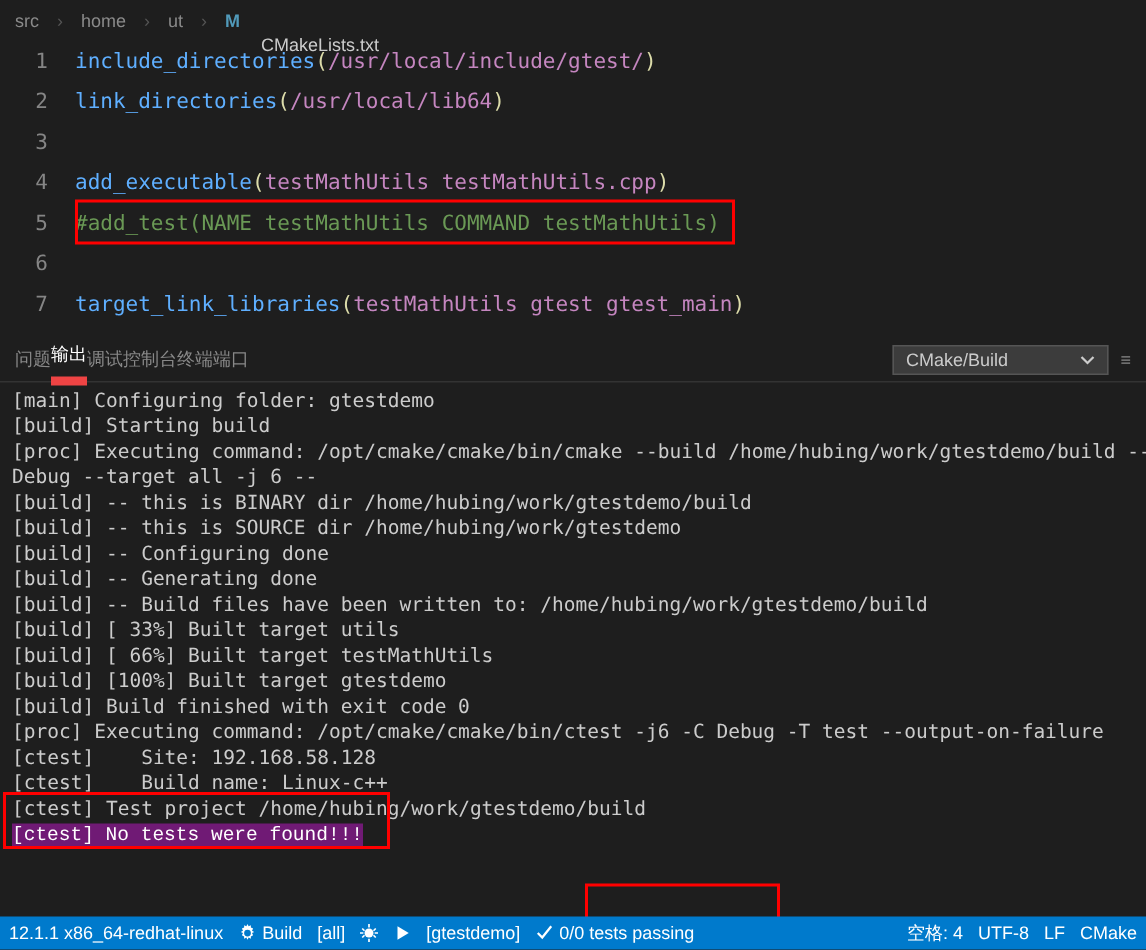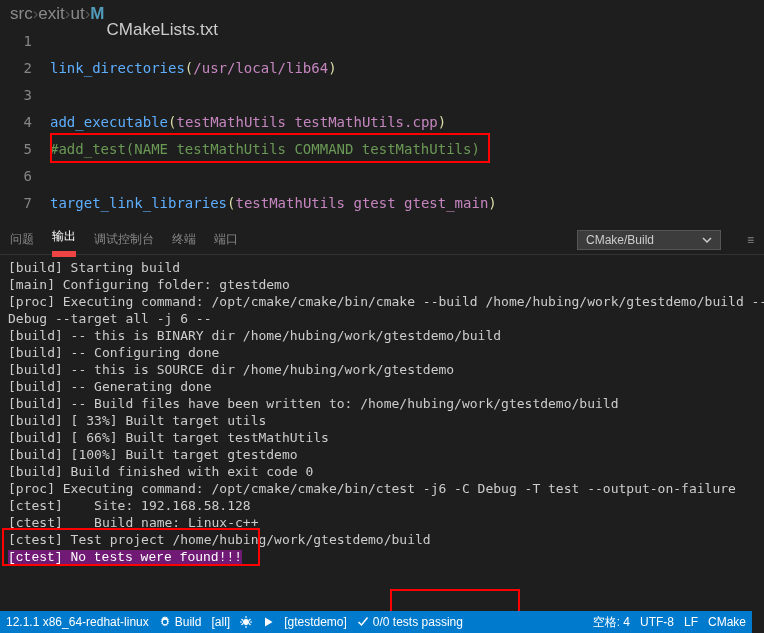--- a/index.html
+++ b/index.html
@@ -9,23 +9,23 @@
   font-family: "Segoe UI", "Microsoft YaHei", sans-serif;
   color: #cccccc;
   overflow: hidden;
   font-size: 13px;
 }
 .breadcrumb {
   height: 22px;
   padding: 14px 10px;
   display: flex;
   align-items: center;
-  gap: 0;
+  gap: 12px;
   color: #8a8a8a;
-  font-size: 17px;
+  font-size: 12px;
 }
 .breadcrumb .sep { color: #555; }
 .breadcrumb .file-icon {
   color: #519aba;
   font-weight: bold;
   margin-right: 2px;
 }
 .breadcrumb .file-name { color: #ccc; margin-top: 32px; }
 .editor {
   font-family: Consolas, monospace;
@@ -53,21 +53,20 @@
   position: absolute;
   border: 2px solid #ff0000;
   pointer-events: none;
 }
 .panel-tabs {
   display: flex;
   align-items: center;
   height: 30px;
   padding: 0 10px;
   border-bottom: 1px solid #333;
-  gap: 18px;
   font-size: 12px;
   margin-top: 8px;
 }
 .panel-tabs .tab { color: #888; cursor: pointer; padding: 6px 0; }
 .panel-tabs .tab.active { color: #fff; border-bottom: 6px solid #ef4444; }
 .panel-tabs .spacer { flex: 1; }
 .panel-select {
   background: #3c3c3c;
   border: 1px solid #555;
   color: #ccc;
@@ -90,52 +89,53 @@
 }
 .output .ln { white-space: pre; color: #ccc; }
 .output .link { color: #ccc; }
 .output .hl {
   background: #701a75;
   color: #fff;
   font-family: Liberation Mono, monospace;
 }
 .statusbar {
   position: absolute;
-  bottom: 0; left: 0; right: 12px;
+  bottom: 0; left: 0; right: 0;
   height: 22px;
   background: #007acc;
   color: #fff;
   display: flex;
   align-items: center;
   font-size: 12px;
   padding: 0 6px;
   gap: 10px;
 }
 .statusbar .item { display: flex; align-items: center; gap: 4px; cursor: pointer; }
 .statusbar .spacer { flex: 1; }
 .statusbar svg { width: 12px; height: 12px; fill: #fff; }
 .chev { width: 10px; height: 10px; }
 </style>
 </head>
 <body>
 
 <div class="breadcrumb">
   <span>src</span>
   <span class="sep">›</span>
-  <span>exit</span>
+  <span>home</span>
   <span class="sep">›</span>
   <span>ut</span>
   <span class="sep">›</span>
   <span class="file-icon">M</span>
   <span class="file-name">CMakeLists.txt</span>
 </div>
 
 <div class="editor">
   <div class="line">
     <span class="gutter">1</span>
+    <span class="code"><span class="tok-fn">include_directories</span><span class="tok-paren">(</span><span class="tok-str">/usr/local/include/gtest/</span><span class="tok-paren">)</span></span>
   </div>
   <div class="line">
     <span class="gutter">2</span>
     <span class="code"><span class="tok-fn">link_directories</span><span class="tok-paren">(</span><span class="tok-str">/usr/local/lib64</span><span class="tok-paren">)</span></span>
   </div>
   <div class="line">
     <span class="gutter">3</span>
     <span class="code"></span>
   </div>
   <div class="line">
@@ -167,27 +167,27 @@
   <div class="panel-select">
     <span>CMake/Build</span>
     <svg class="chev" viewBox="0 0 10 10">
         <path d="M1 3 L5 7 L9 3" stroke="#ccc" fill="none" stroke-width="1.5"></path>
       </svg>
   </div>
   <span class="panel-icon">≡</span>
 </div>
 
 <div class="output">
+  <div class="ln">[main] Configuring folder: gtestdemo </div>
   <div class="ln">[build] Starting build</div>
-  <div class="ln">[main] Configuring folder: gtestdemo </div>
   <div class="ln"><span>[proc] Executing command: /opt/cmake/cmake/bin/cmake --build </span><span class="link">/home/hubing/work/gtestdemo/build</span><span> --</span></div>
   <div class="ln">Debug --target all -j 6 --</div>
   <div class="ln"><span>[build] -- this is BINARY dir </span><span class="link">/home/hubing/work/gtestdemo/build</span></div>
+  <div class="ln"><span>[build] -- this is SOURCE dir </span><span class="link">/home/hubing/work/gtestdemo</span></div>
   <div class="ln">[build] -- Configuring done</div>
-  <div class="ln"><span>[build] -- this is SOURCE dir </span><span class="link">/home/hubing/work/gtestdemo</span></div>
   <div class="ln">[build] -- Generating done</div>
   <div class="ln"><span>[build] -- Build files have been written to: </span><span class="link">/home/hubing/work/gtestdemo/build</span></div>
   <div class="ln">[build] [ 33%] Built target utils</div>
   <div class="ln">[build] [ 66%] Built target testMathUtils</div>
   <div class="ln">[build] [100%] Built target gtestdemo</div>
   <div class="ln">[build] Build finished with exit code 0</div>
   <div class="ln">[proc] Executing command: /opt/cmake/cmake/bin/ctest -j6 -C Debug -T test --output-on-failure</div>
   <div class="ln">[ctest]    Site: 192.168.58.128</div>
   <div class="ln">[ctest]    Build name: Linux-c++</div>
   <div class="ln"><span>[ctest] Test project </span><span class="link">/home/hubing/work/gtestdemo/build</span></div>

